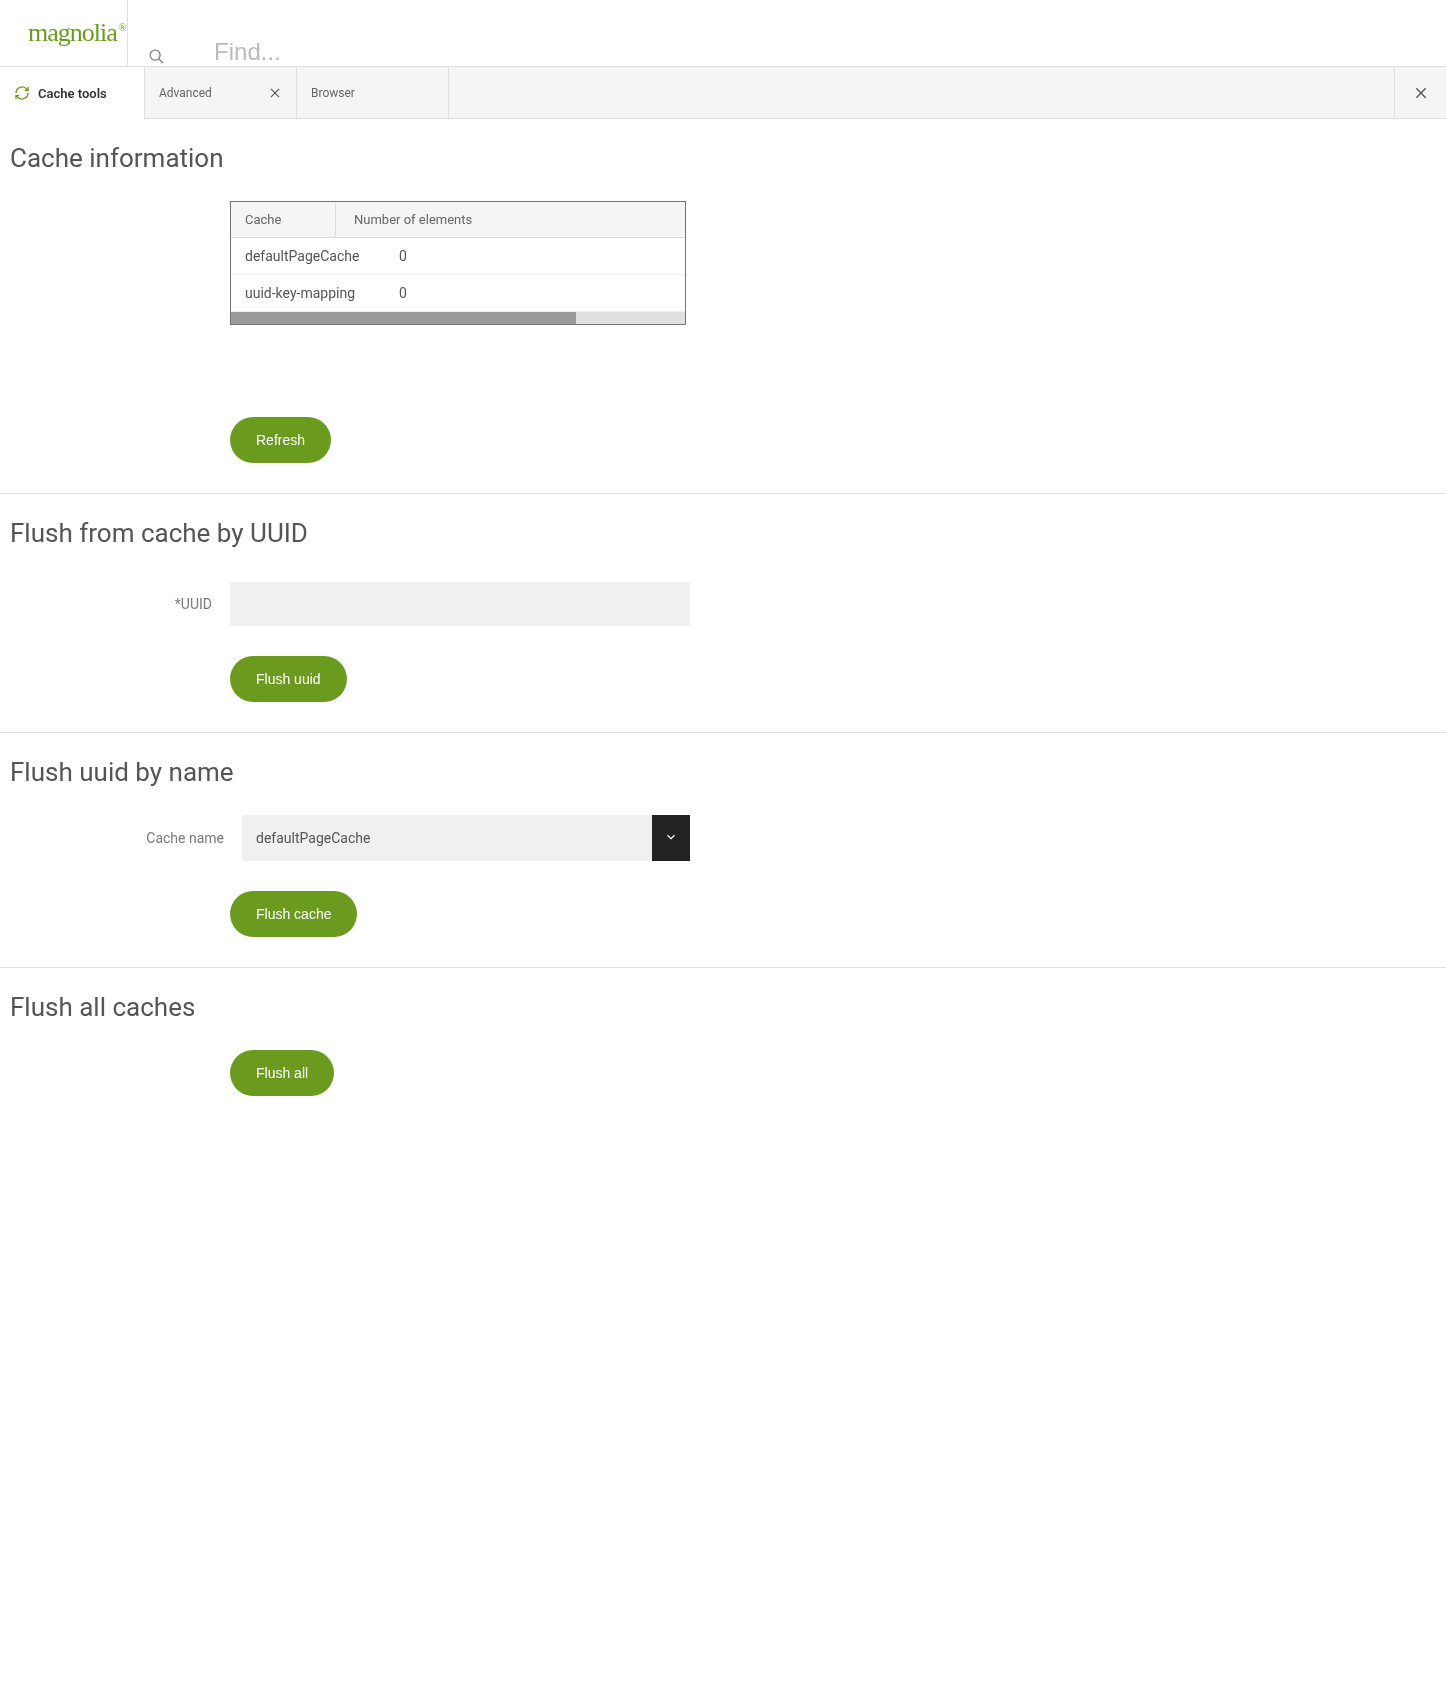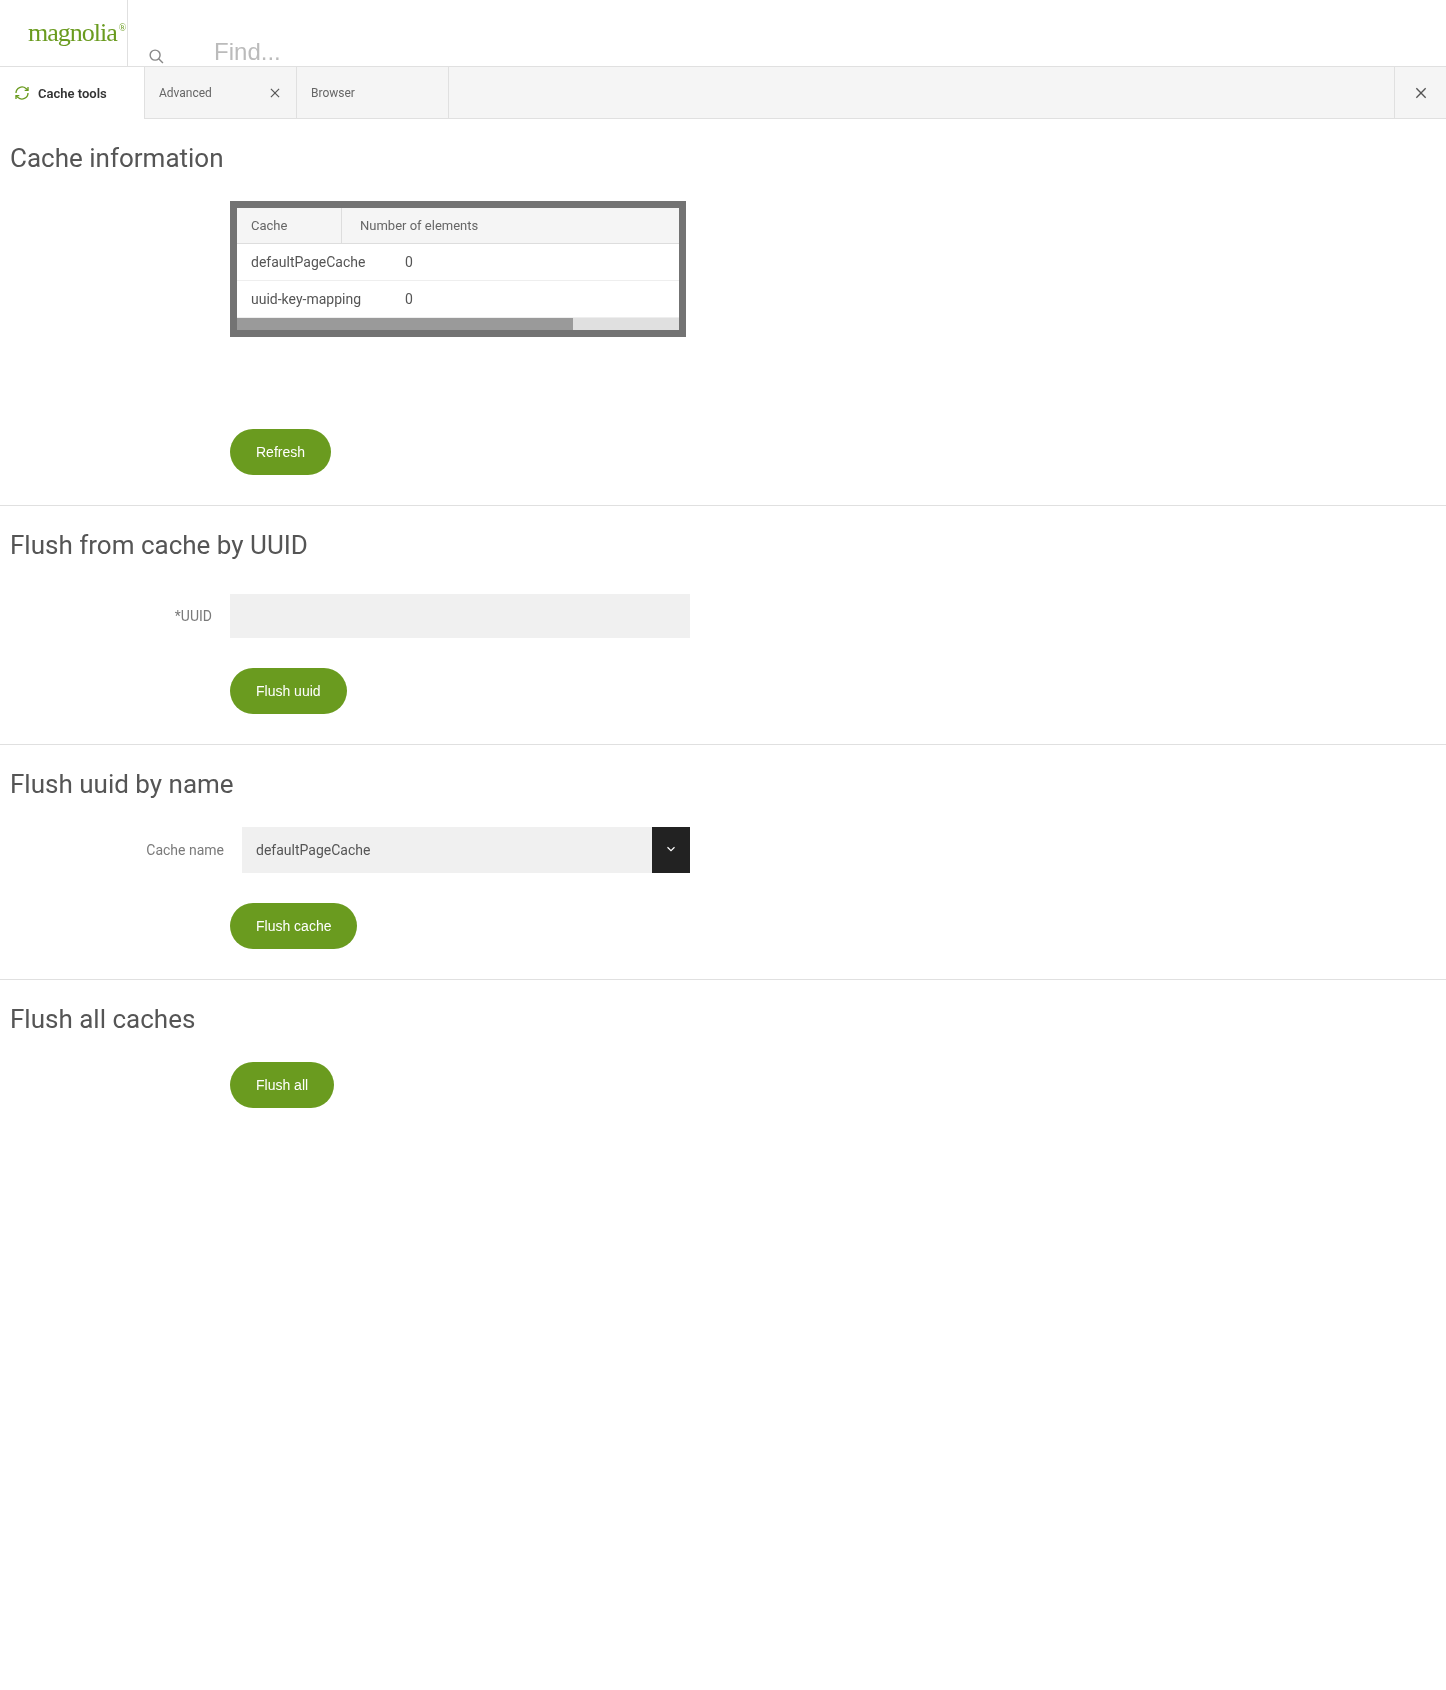--- a/index.html
+++ b/index.html
@@ -121,21 +121,21 @@
       width: 208px;
       margin-left: -208px;
       text-align: right;
       padding-right: 18px;
       font-size: 14px;
       color: #7a7a7a;
     }
     
     
     .cache-table {
-      border: 7px solid #737373;
+      border: 1px solid #737373;
       width: 456px;
       background:#fff;
     }
     .cache-table .thead {
       display:flex;
       background:#f5f5f5;
       border-bottom:1px solid #ddd;
       font-size:13px;
       color:#666;
     }

